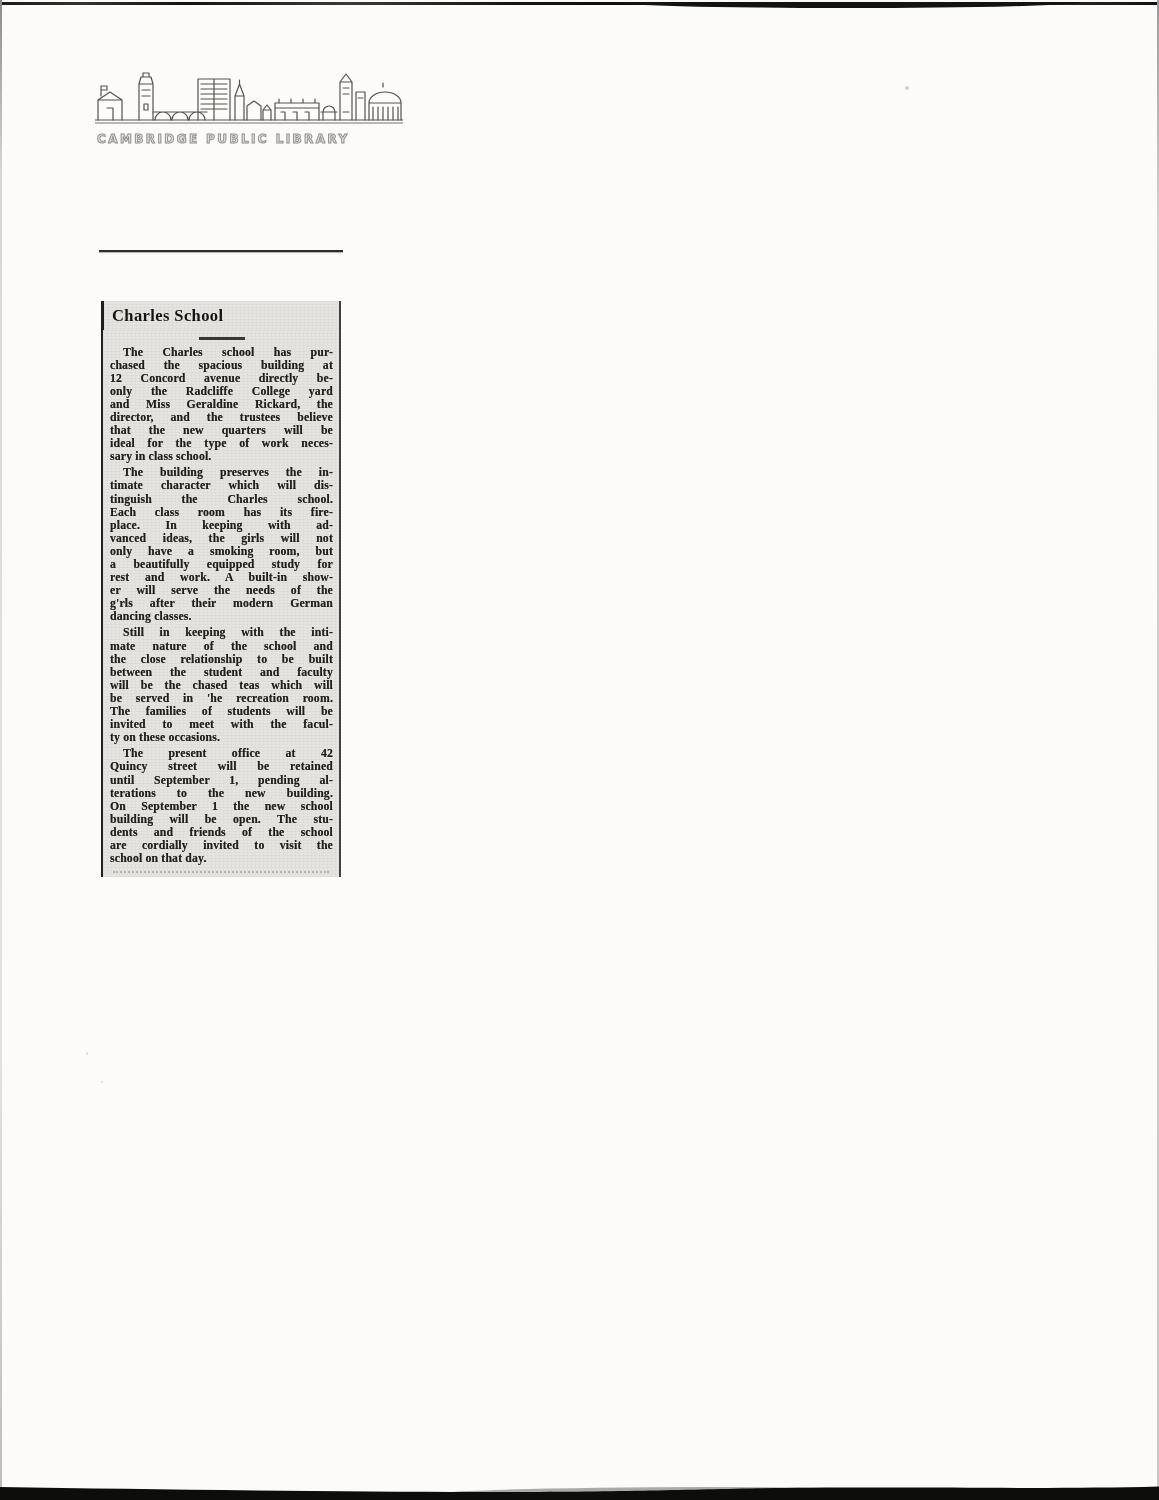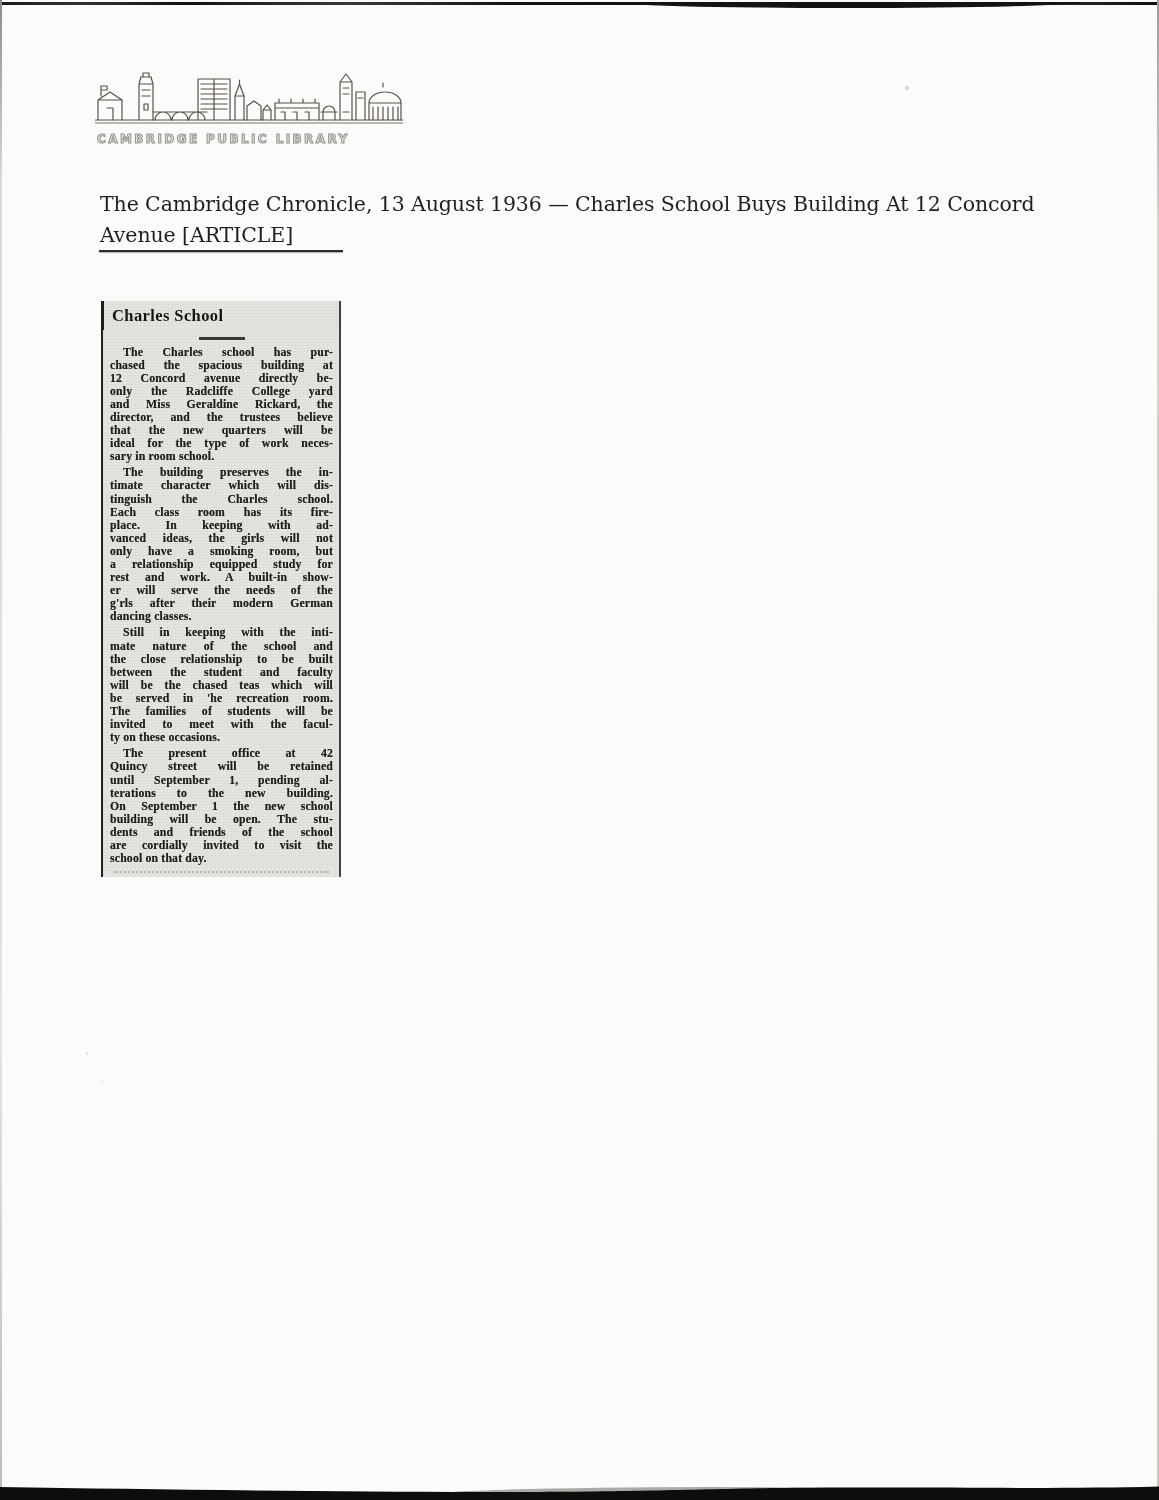--- a/index.html
+++ b/index.html
@@ -88,54 +88,50 @@
 
       <path d="M245 48 V10 H257 V48 M245 10 L251 2 L257 10 M248 16 h6 M248 22 h6 M248 40 h6"></path>
 
       <path d="M261 48 V20 H270 V48 M261 20 h9 M263 26 h5"></path>
 
       <path d="M274 48 V31 H306 V48 M274 31 a16 11 0 0 1 32 0 M288 15 v-4 M278 35 v13 M283 35 v13 M288 35 v13 M293 35 v13 M298 35 v13 M303 35 v13"></path>
     </svg>
     <div class="logo-wordmark">CAMBRIDGE PUBLIC LIBRARY</div>
   </div>
 
-  <div class="doc-title">
-      <div class="tline">The Cambridge Chronicle, 13 August 1936 — Charles School Buys Building At 12 Concord</div>
-      <div class="tline">Avenue [ARTICLE]</div>
-    </div>
 
   <div class="clipping">
     <div class="clip-topline"></div>
     <div class="clip-headline paper-tex">
         <div class="tline">Charles School</div>
         <div class="tline">Buys Building At</div>
         <div class="tline">12 Concord Avenue</div>
       </div>
     <div class="clip-body paper-tex">
       <div class="divider"></div>
       <div class="para">
           <div class="tline">The Charles school has pur-</div>
           <div class="tline">chased the spacious building at</div>
           <div class="tline">12 Concord avenue directly be-</div>
           <div class="tline">only the Radcliffe College yard</div>
           <div class="tline">and Miss Geraldine Rickard, the</div>
           <div class="tline">director, and the trustees believe</div>
           <div class="tline">that the new quarters will be</div>
           <div class="tline">ideal for the type of work neces-</div>
-          <div class="tline">sary in room school.</div>
+          <div class="tline">sary in class school.</div>
         </div>
       <div class="para">
           <div class="tline">The building preserves the in-</div>
           <div class="tline">timate character which will dis-</div>
           <div class="tline">tinguish the Charles school.</div>
           <div class="tline">Each class room has its fire-</div>
           <div class="tline">place. In keeping with ad-</div>
           <div class="tline">vanced ideas, the girls will not</div>
           <div class="tline">only have a smoking room, but</div>
-          <div class="tline">a relationship equipped study for</div>
+          <div class="tline">a beautifully equipped study for</div>
           <div class="tline">rest and work. A built-in show-</div>
           <div class="tline">er will serve the needs of the</div>
           <div class="tline">g'rls after their modern German</div>
           <div class="tline">dancing classes.</div>
         </div>
       <div class="para">
           <div class="tline">Still in keeping with the inti-</div>
           <div class="tline">mate nature of the school and</div>
           <div class="tline">the close relationship to be built</div>
           <div class="tline">between the student and faculty</div>

